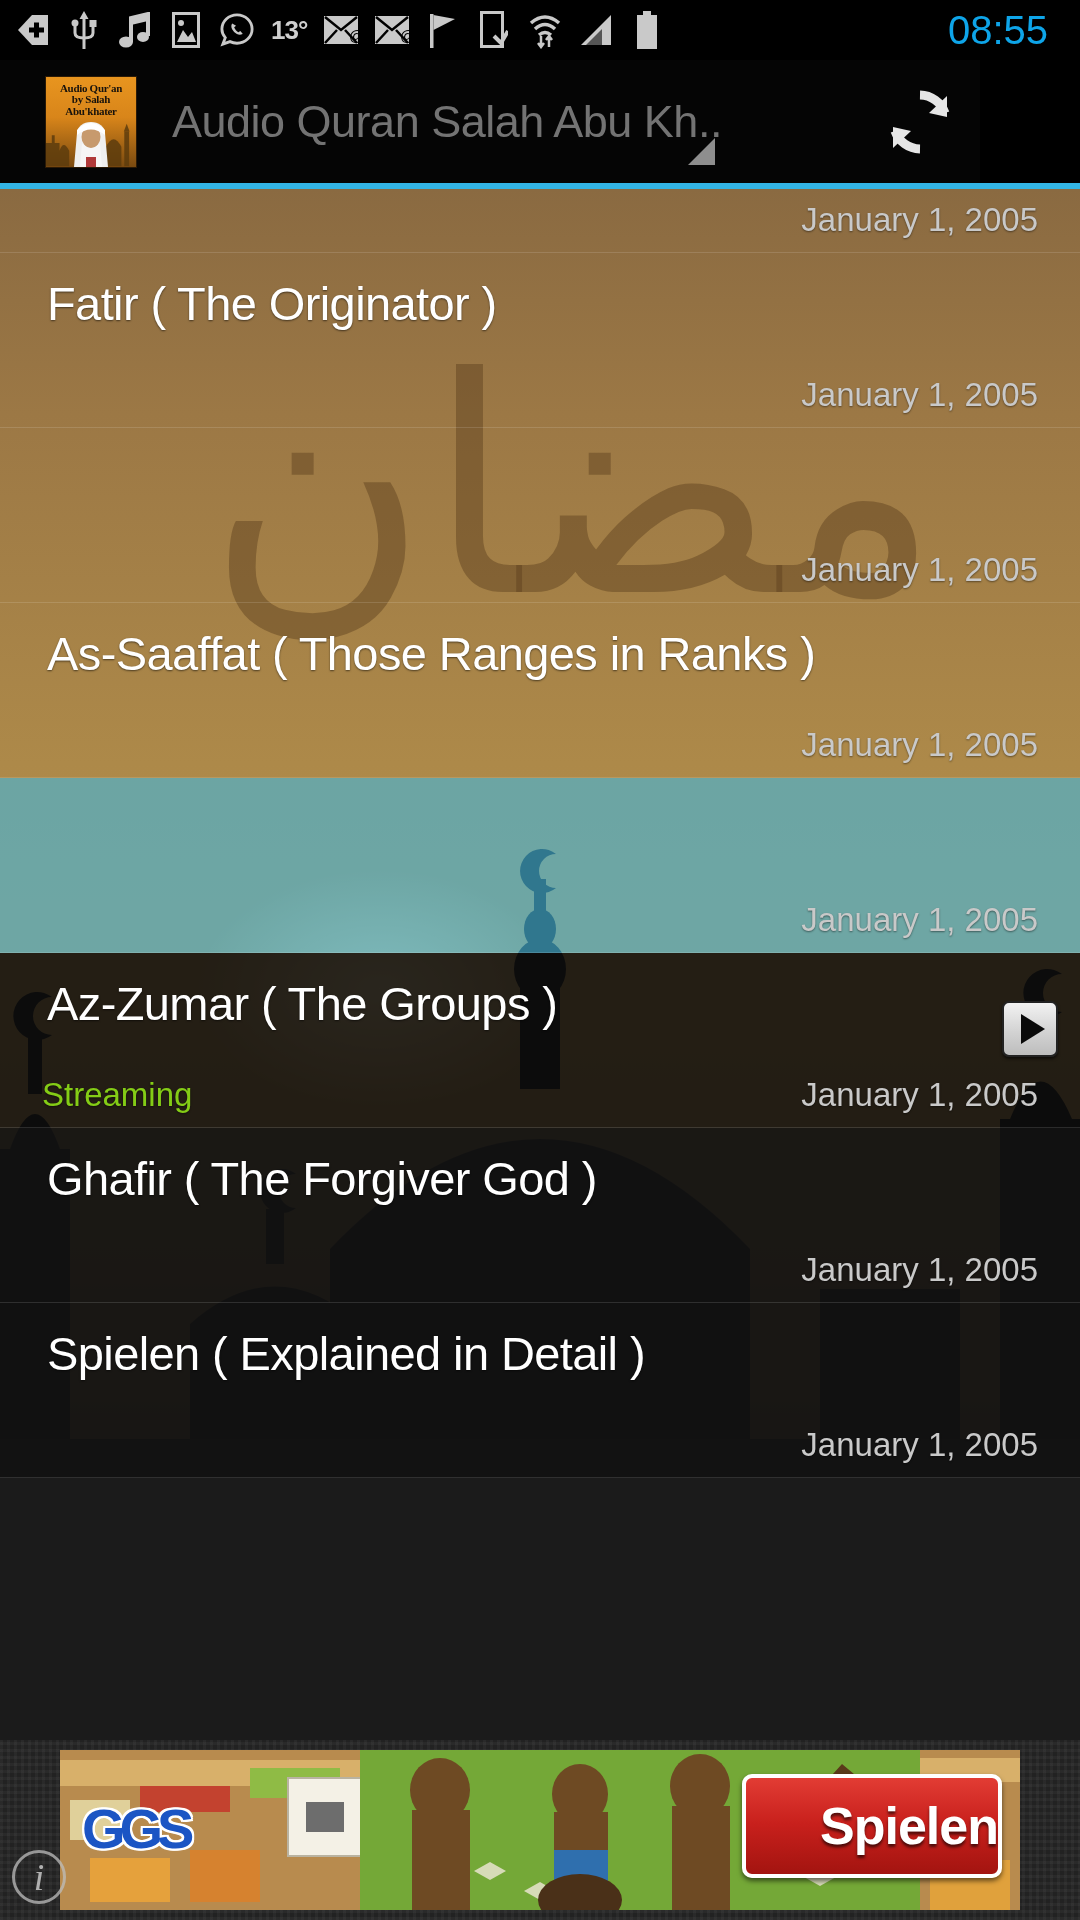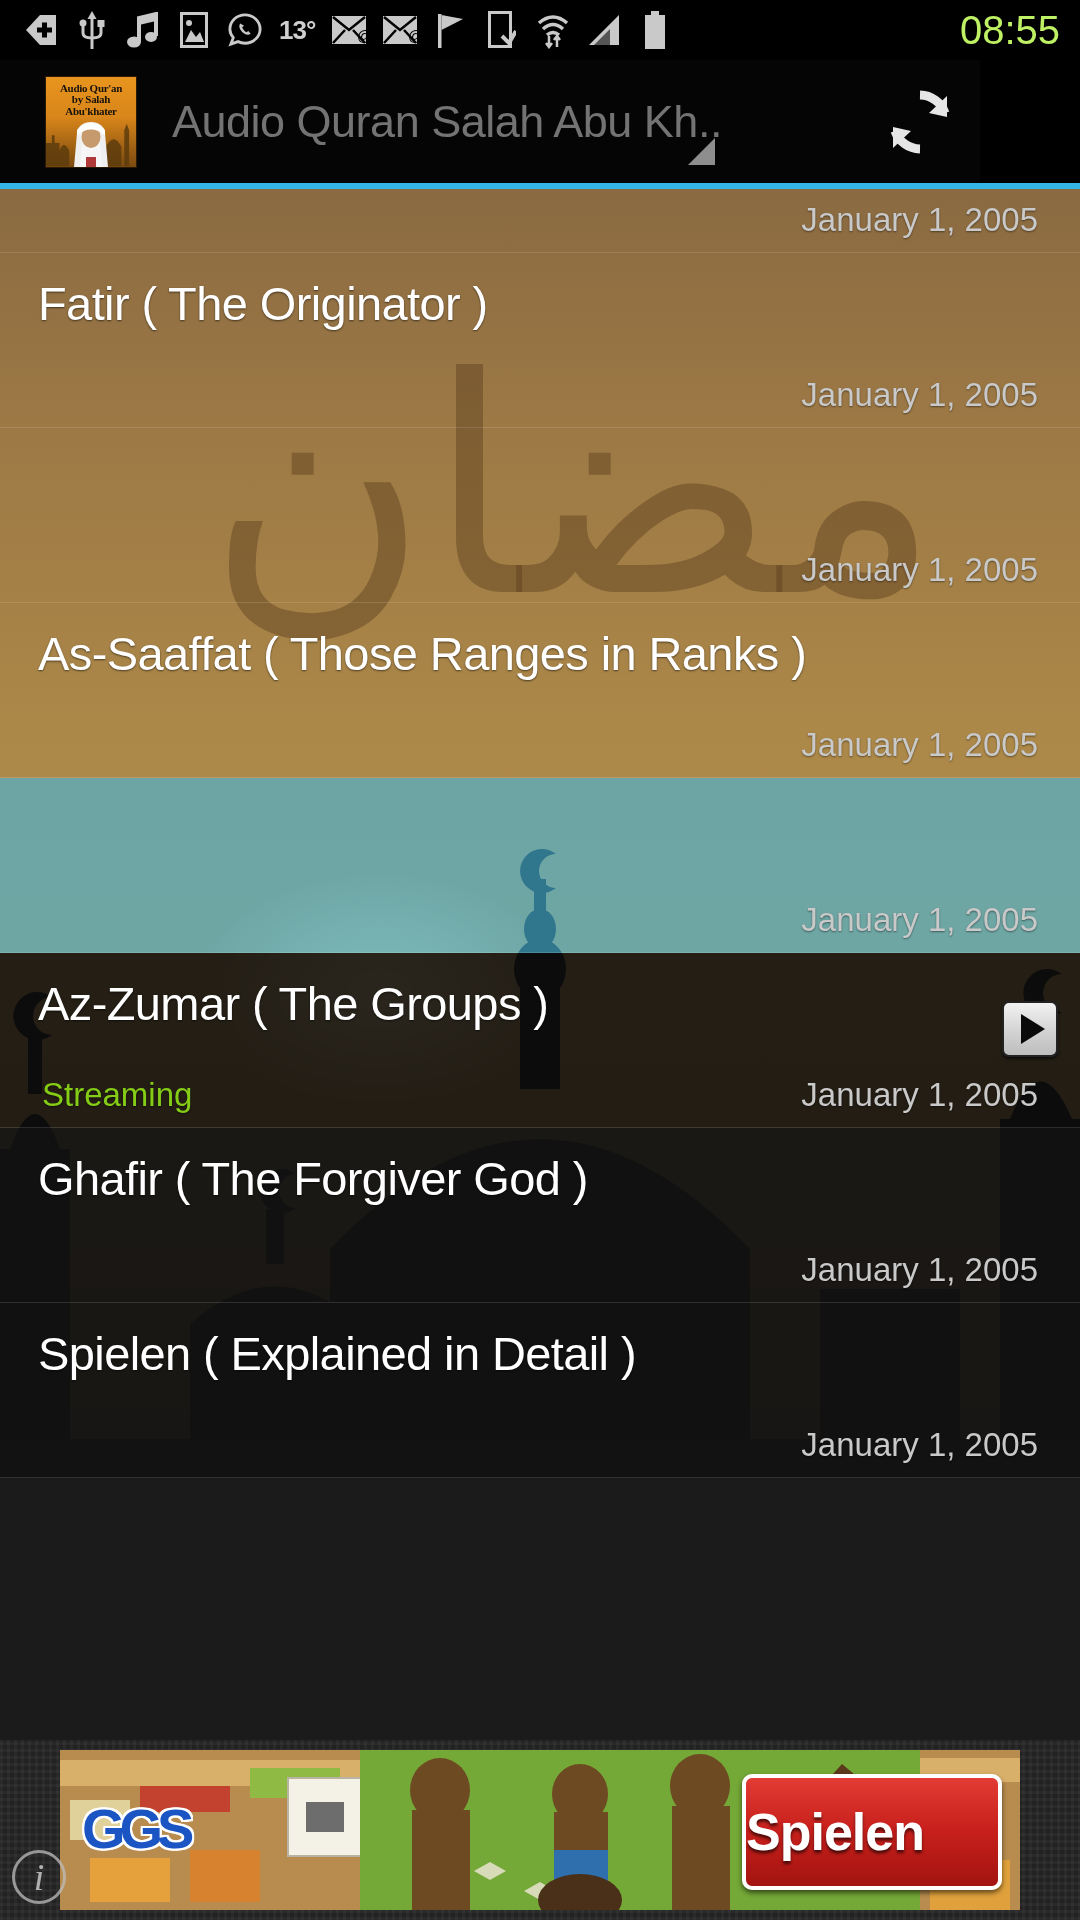--- a/index.html
+++ b/index.html
@@ -9,33 +9,33 @@
     font-family:"Liberation Sans", sans-serif;
     -webkit-font-smoothing:antialiased;
   }
 
   
   #statusbar{
     position:absolute; left:0; top:0; width:1080px; height:60px;
     background:#000; display:flex; align-items:center;
   }
   #statusbar .icons{
-    display:flex; align-items:center; gap:17px; padding-left:24px; flex:1;
+    display:flex; align-items:center; gap:17px; padding-left:16px; flex:1;
   }
   #statusbar .sicon{
     width:34px; height:40px; position:relative; flex:0 0 auto;
     display:flex; align-items:center; justify-content:center;
   }
   #statusbar svg{ display:block; }
   .sb-temp{
     color:#cfcfcf; font-size:26px; font-weight:bold; letter-spacing:-1px;
     font-family:"Liberation Sans",sans-serif; white-space:nowrap;
   }
   #clock{
-    color:#bef264; font-size:40px; padding-right:20px; letter-spacing:0px;
+    color:#0ea5e9; font-size:40px; padding-right:32px; letter-spacing:0px;
     font-family:"Liberation Sans",sans-serif;
   }
 
   
   #actionbar{
     position:absolute; left:0; top:60px; width:980px; height:123px;
     background:#050505; display:flex; align-items:center;
   }
   #app-icon{
     width:92px; height:92px; margin-left:45px; flex:0 0 auto;
@@ -97,21 +97,21 @@
   
   .silho{ position:absolute; left:0; bottom:0; width:1080px; height:620px; }
 
   
   #list-rows{ position:absolute; left:0; top:0; width:1080px; }
   .row{
     position:relative; width:1080px; height:175px;
     border-bottom:1px solid rgba(255,255,255,0.13);
   }
   .row .title{
-    position:absolute; left:38px; top:23px;
+    position:absolute; left:47px; top:23px;
     font-size:47px; color:#ffffff; font-weight:400;
     font-family:"Liberation Sans",sans-serif;
     text-shadow:0 1px 2px rgba(0,0,0,0.55);
     letter-spacing:-0.6px; white-space:nowrap;
   }
   .row .date{
     position:absolute; right:42px; bottom:13px;
     font-size:33px; color:#c9c9c9;
     font-family:"Liberation Sans",sans-serif;
     text-shadow:0 1px 2px rgba(0,0,0,0.45);
@@ -171,25 +171,25 @@
   #ggs-logo{
     position:absolute; left:22px; top:40px; width:78px; height:78px;
     color:#1b55c4; font-size:56px; font-weight:bold; letter-spacing:-6px;
     font-family:"Liberation Sans",sans-serif;
     text-shadow:
       2px 0 0 #fff,-2px 0 0 #fff,0 2px 0 #fff,0 -2px 0 #fff,
       2px 2px 0 #fff,-2px -2px 0 #fff,2px -2px 0 #fff,-2px 2px 0 #fff;
     line-height:78px;
   }
   #spielen{
-    position:absolute; right:18px; top:24px; width:260px; height:116px;
+    position:absolute; right:18px; top:24px; width:260px; height:104px;
     border-radius:10px; border:4px solid #ffffff;
     background:linear-gradient(180deg,#e23c34 0%,#c8201c 48%,#a31410 100%);
     box-shadow:0 3px 5px rgba(0,0,0,0.55);
-    display:flex; align-items:center; justify-content:flex-start;
+    display:flex; align-items:center; justify-content:flex-end;
   }
   #spielen span{
     color:#ffffff; font-size:52px; font-weight:bold;
     font-family:"Liberation Sans",sans-serif;
     text-shadow:0 3px 3px rgba(0,0,0,0.6);
     letter-spacing:-1px;
   }
   #ad-info{
     position:absolute; left:12px; bottom:16px;
     width:54px; height:54px; border-radius:50%;

